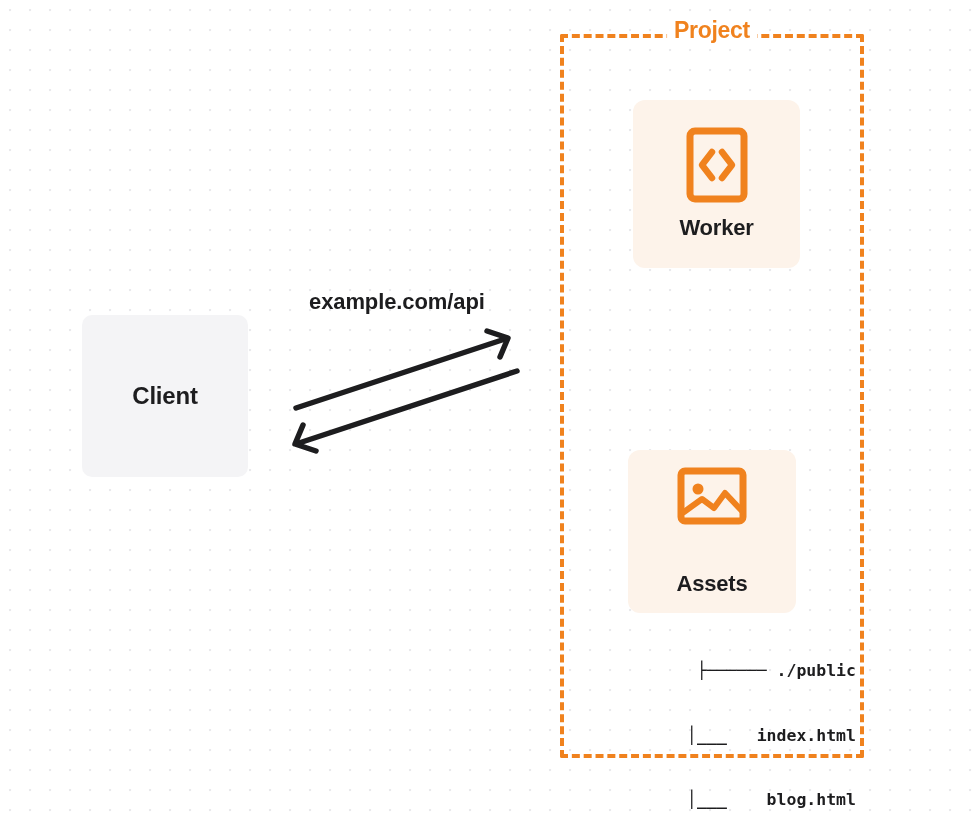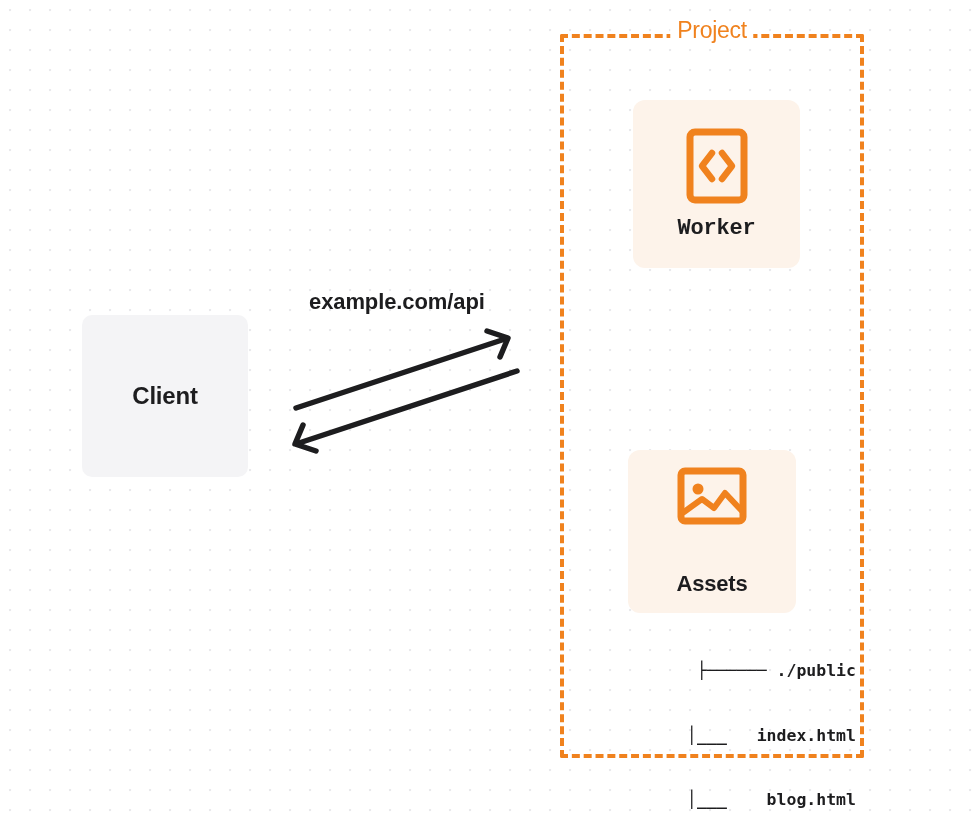--- a/index.html
+++ b/index.html
@@ -61,21 +61,21 @@
     box-sizing: border-box;
   }
   #project-title {
     position: absolute;
     top: -15px;
     left: 50%;
     transform: translateX(-50%);
     background: #ffffff;
     padding: 0 7px;
     font-size: 23px;
-    font-weight: 400;
+    font-weight: 700;
     color: #f0821e;
     letter-spacing: -0.3px;
     white-space: nowrap;
     line-height: 1;
   }
 
   
   .service-card {
     position: absolute;
     background: #fdf3ea;
@@ -83,21 +83,20 @@
     display: flex;
     flex-direction: column;
     align-items: center;
     justify-content: center;
   }
   #card-worker {
     left: 73px;
     top: 66px;
     width: 167px;
     height: 168px;
-    font-family: Liberation Mono, monospace;
   }
   #card-assets {
     left: 68px;
     top: 416px;
     width: 168px;
     height: 163px;
     gap: 32px;
   }
   .service-card .card-icon {
     display: block;

